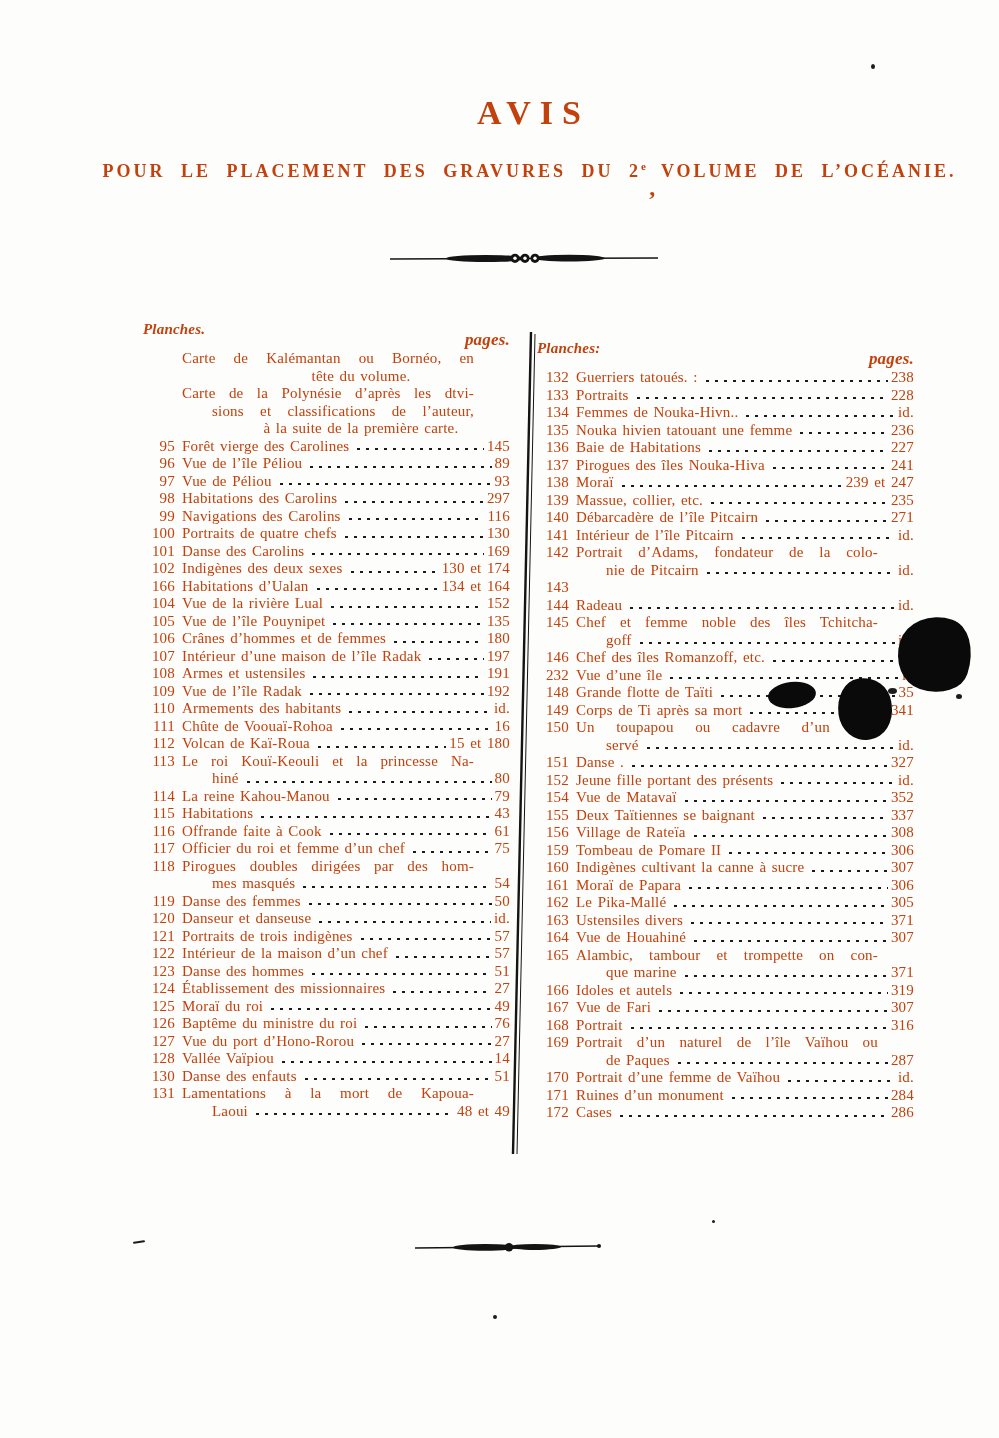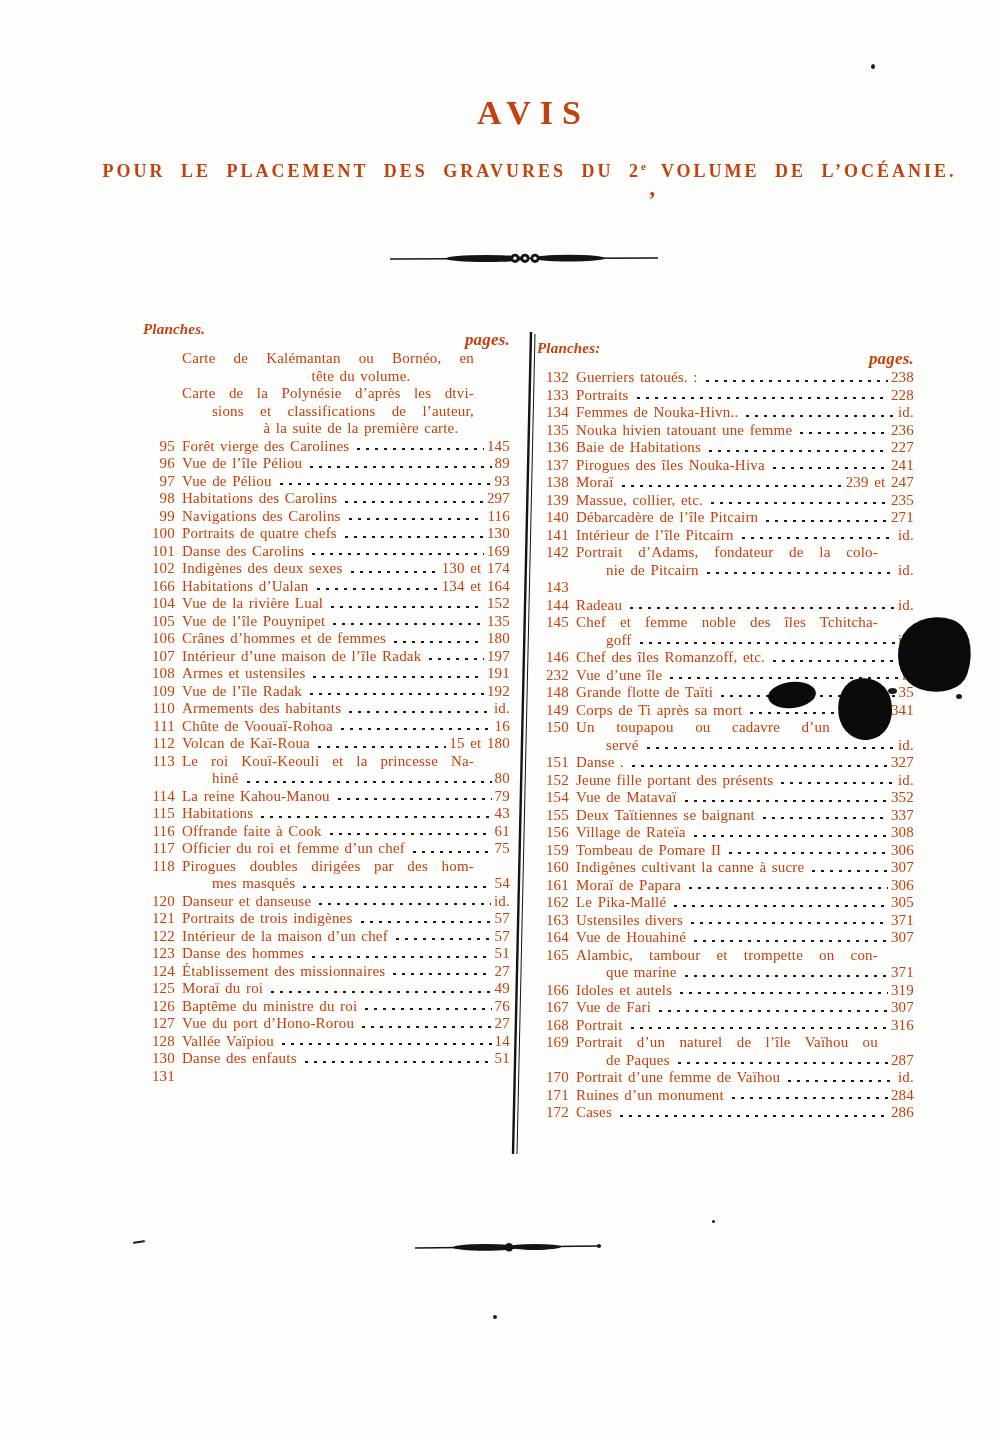--- a/index.html
+++ b/index.html
@@ -347,20 +347,30 @@
           <div class="body">
             <div class="line-full">Pirogues doubles dirigées par des hom-</div>
             <div class="line-last cont">
               <span class="txt">mes masqués</span>
               <span class="leader"></span>
               <span class="pg">54</span>
             </div>
           </div>
         </div>
         <div class="entry">
+          <div class="num">119</div>
+          <div class="body">
+            <div class="line-last">
+              <span class="txt">Danse des femmes</span>
+              <span class="leader"></span>
+              <span class="pg">50</span>
+            </div>
+          </div>
+        </div>
+        <div class="entry">
           <div class="num">120</div>
           <div class="body">
             <div class="line-last">
               <span class="txt">Danseur et danseuse</span>
               <span class="leader"></span>
               <span class="pg">id.</span>
             </div>
           </div>
         </div>
         <div class="entry">
@@ -448,20 +458,28 @@
           <div class="body">
             <div class="line-last">
               <span class="txt">Danse des enfauts</span>
               <span class="leader"></span>
               <span class="pg">51</span>
             </div>
           </div>
         </div>
         <div class="entry">
           <div class="num">131</div>
+          <div class="body">
+            <div class="line-full">Lamentations à la mort de Kapoua-</div>
+            <div class="line-last cont">
+              <span class="txt">Laoui</span>
+              <span class="leader"></span>
+              <span class="pg">48 et 49</span>
+            </div>
+          </div>
         </div>
       </div>
   </div>
 
   <div class="col col-right">
     <div class="colhead">
       <span class="planches">Planches:</span>
       <span class="pageslbl">pages.</span>
     </div>
     <div>

